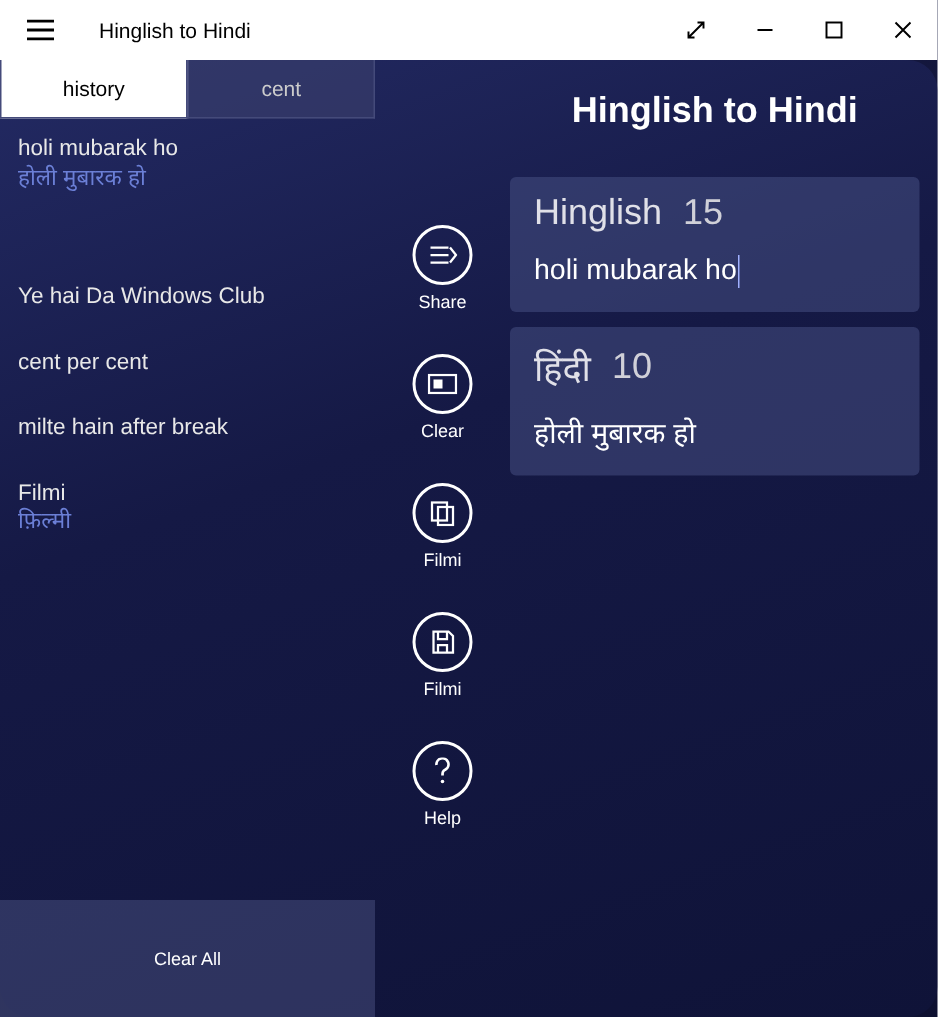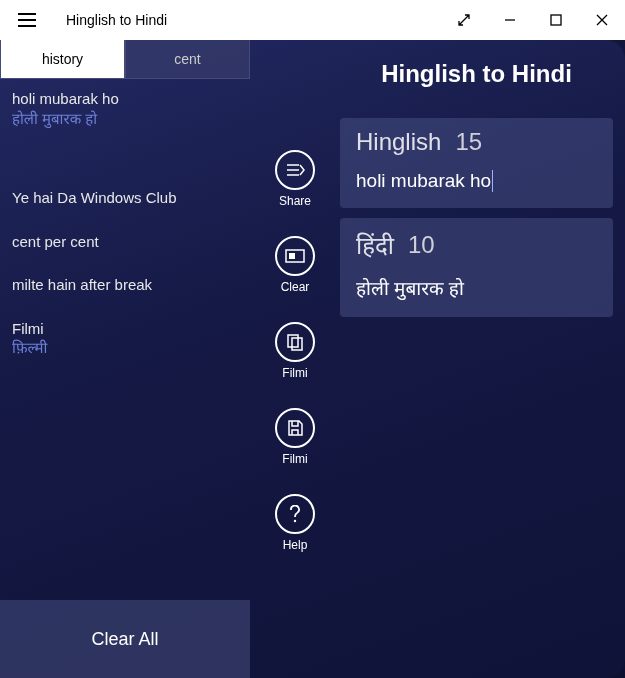--- a/index.html
+++ b/index.html
@@ -61,21 +61,21 @@
 .hist-english { color: #e8e8e8; font-size: 15px; line-height: 1.3; }
 .hist-hindi { color: #6b7fd6; font-size: 15px; line-height: 1.3; }
 
 .clear-bar {
   background: rgba(100,110,160,0.35);
   height: 78px;
   display: flex;
   align-items: center;
   justify-content: center;
   color: #fff;
-  font-size: 18px;
+  font-size: 12px;
   cursor: pointer;
 }
 
 .action-col {
   width: 90px;
   display: flex;
   flex-direction: column;
   align-items: center;
   padding-top: 110px;
   gap: 28px;

